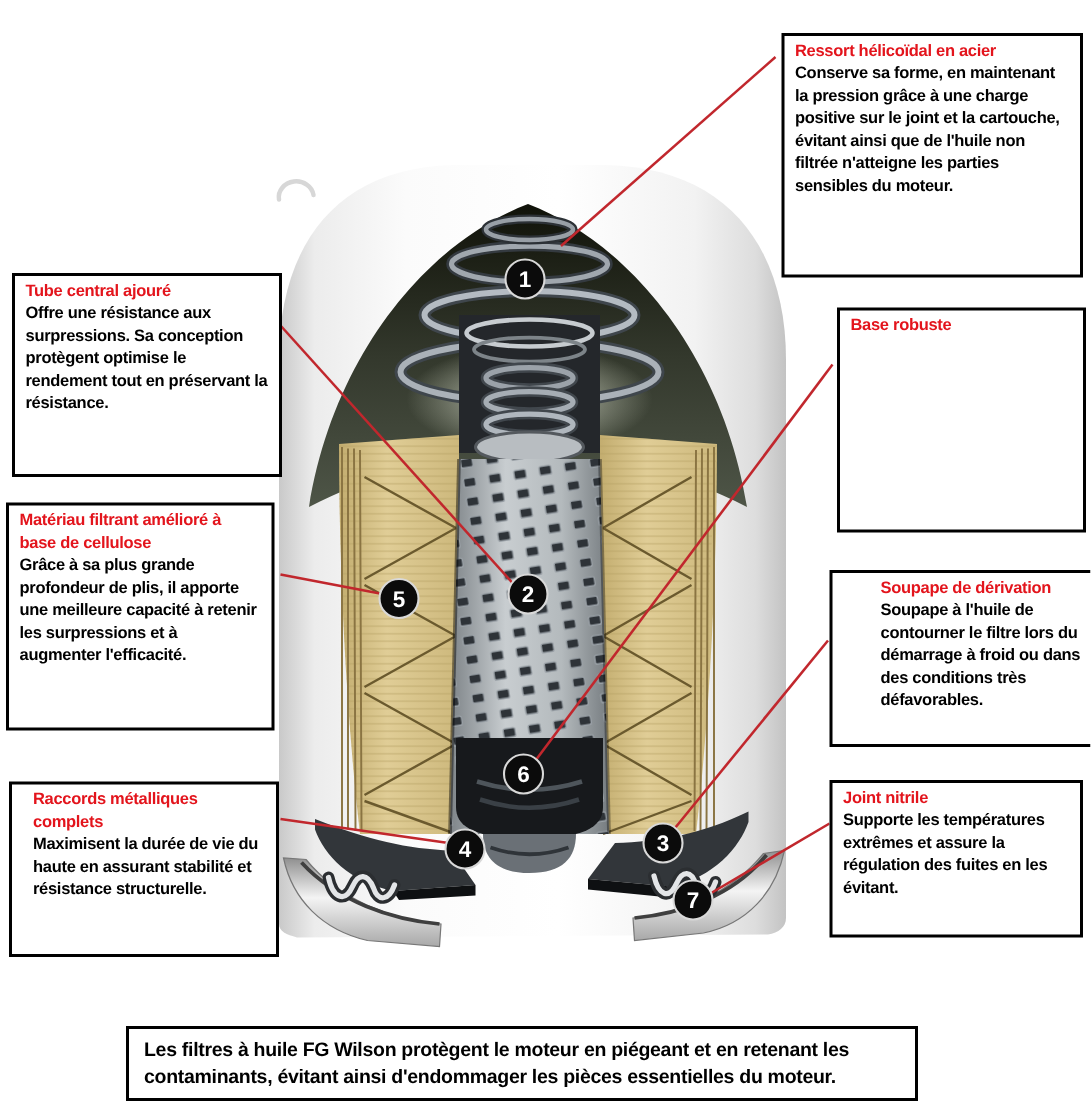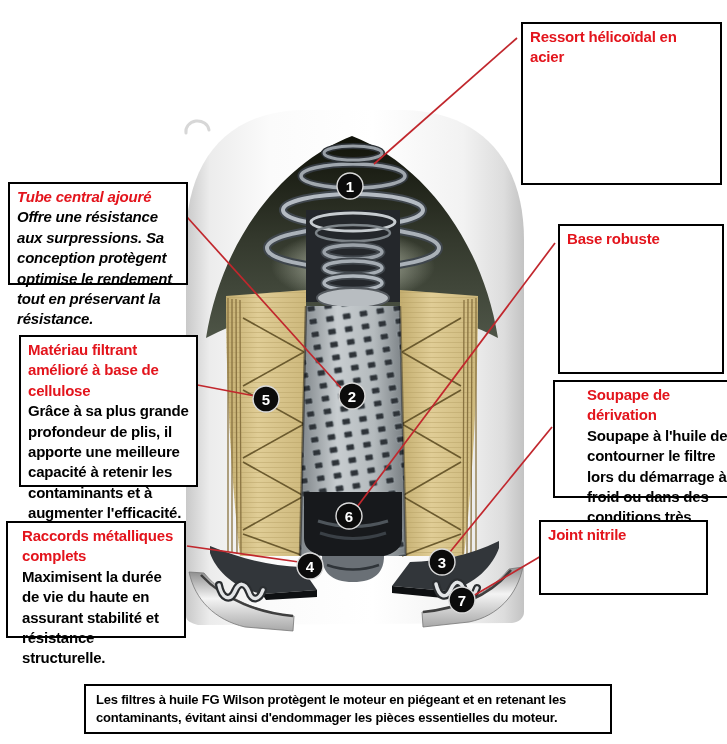--- a/index.html
+++ b/index.html
@@ -4,32 +4,32 @@
 <style>
   html,body{margin:0;padding:0;background:#fff;}
   #stage{
     position:relative;width:727px;height:744px;background:#fff;overflow:hidden;
     font-family:"Liberation Sans",sans-serif;
   }
   #art{position:absolute;left:0;top:0;width:727px;height:744px;}
   .callout{
     position:absolute;background:#fff;border:2px solid #000;
     padding:3px 7px 5px 7px;box-sizing:border-box;
-    font-size:15px;font-weight:700;line-height:1.36;color:#000;
+    font-size:11px;font-weight:700;line-height:1.36;color:#000;
     letter-spacing:-0.2px;
   }
   .callout .title{display:block;color:#e3141c;}
   .callout .body{display:block;}
   .c-ressort {left:521px;top:22px;width:201px;height:163px;}
-  .c-tube    {left:8px;  top:182px;width:180px;height:103px;font-style:italic;}
-  .c-materiau{left:19px;  top:335px;width:179px;height:152px;}
+  .c-tube    {left:8px;  top:182px;width:180px;height:136px;}
+  .c-materiau{left:4px;  top:335px;width:179px;height:152px;}
   .c-raccords{left:6px;  top:521px;width:180px;height:117px;padding-left:14px;}
-  .c-base    {left:558px;top:224px;width:166px;height:150px;}
+  .c-base    {left:558px;top:205px;width:166px;height:150px;}
   .c-soupape {left:553px;top:380px;width:189px;height:118px;padding-left:32px;}
-  .c-joint   {left:539px;top:520px;width:169px;height:75px;}
+  .c-joint   {left:553px;top:520px;width:169px;height:105px;}
   .footerbox{
     position:absolute;left:84px;top:684px;width:528px;background:#fff;
     border:2px solid #000;box-sizing:border-box;padding:5px 10px;
     font-size:13px;font-weight:700;line-height:1.4;color:#000;letter-spacing:-0.2px;
   }
   .badge-num{font:700 15px "Liberation Sans",sans-serif;fill:#fff;}
 </style>
 </head>
 <body>
 
@@ -212,47 +212,49 @@
       </g>
       <g>
         <circle cx="462" cy="600" r="13" fill="#0b0b0b" stroke="#d9d9d9" stroke-width="1.4"></circle>
         <text class="badge-num" x="462" y="605.5">7</text>
       </g>
     </g>
   </svg>
 
   <div class="callout c-ressort">
     <span class="title">Ressort hélicoïdal en acier</span>
+    <span class="body">Conserve sa forme, en maintenant la pression grâce à une charge positive sur le joint et la cartouche, évitant ainsi que de l'huile non filtrée n'atteigne les parties sensibles du moteur.</span>
   </div>
 
   <div class="callout c-tube">
     <span class="title">Tube central ajouré</span>
     <span class="body">Offre une résistance aux surpressions.  Sa conception protègent optimise le rendement tout en préservant la résistance.</span>
   </div>
 
   <div class="callout c-materiau">
     <span class="title">Matériau filtrant amélioré à base de cellulose</span>
-    <span class="body">Grâce à sa plus grande profondeur de plis, il apporte une meilleure capacité à retenir les contaminants et à augmenter l'efficacité.</span>
+    <span class="body">Grâce à sa plus grande profondeur de plis, il apporte une meilleure capacité à retenir les surpressions et à augmenter l'efficacité.</span>
   </div>
 
   <div class="callout c-raccords">
     <span class="title">Raccords métalliques complets</span>
     <span class="body">Maximisent la durée de vie du haute en assurant stabilité et résistance structurelle.</span>
   </div>
 
   <div class="callout c-base">
     <span class="title">Base robuste</span>
   </div>
 
   <div class="callout c-soupape">
     <span class="title">Soupape de dérivation</span>
     <span class="body">Soupape à l'huile de contourner le filtre lors du démarrage à froid ou dans des conditions très défavorables.</span>
   </div>
 
   <div class="callout c-joint">
     <span class="title">Joint nitrile</span>
+    <span class="body">Supporte les températures extrêmes et assure la régulation des fuites en les évitant.</span>
   </div>
 
   <div class="footerbox">
     <span>Les filtres à huile FG Wilson protègent le moteur en piégeant et en retenant les contaminants, évitant ainsi d'endommager les pièces essentielles du moteur.</span>
   </div>
 
 </div>
 
 </body></html>

